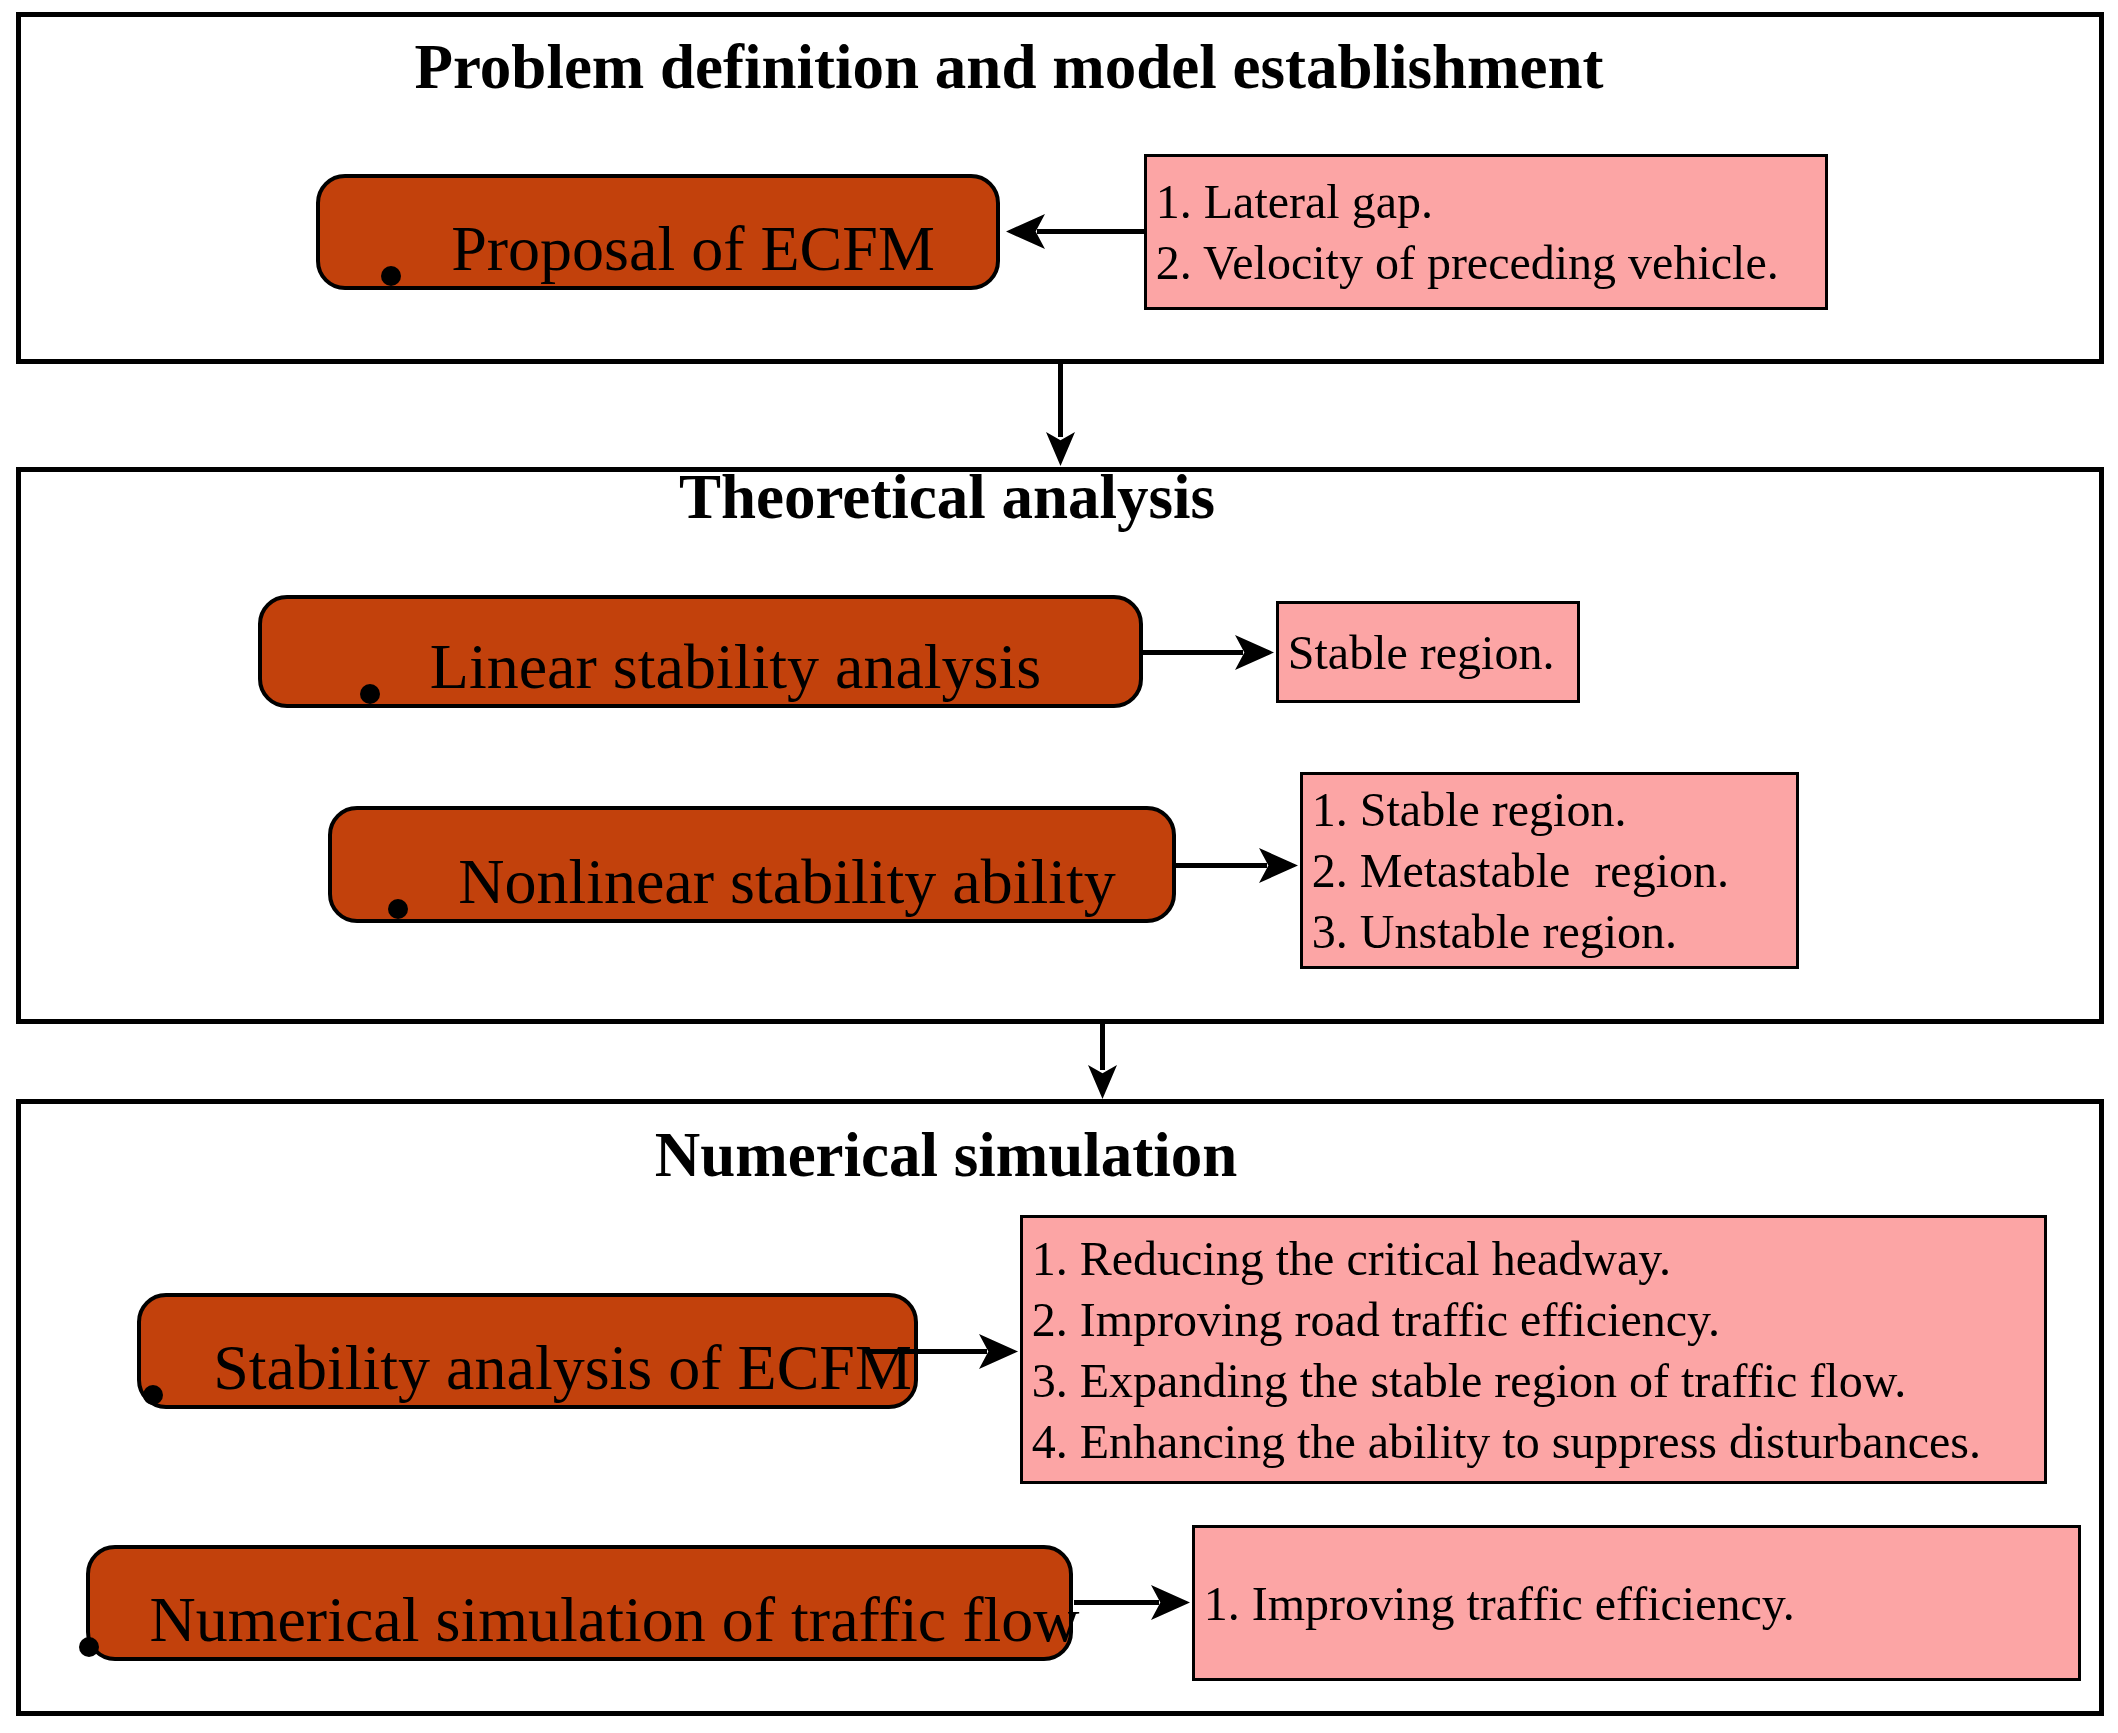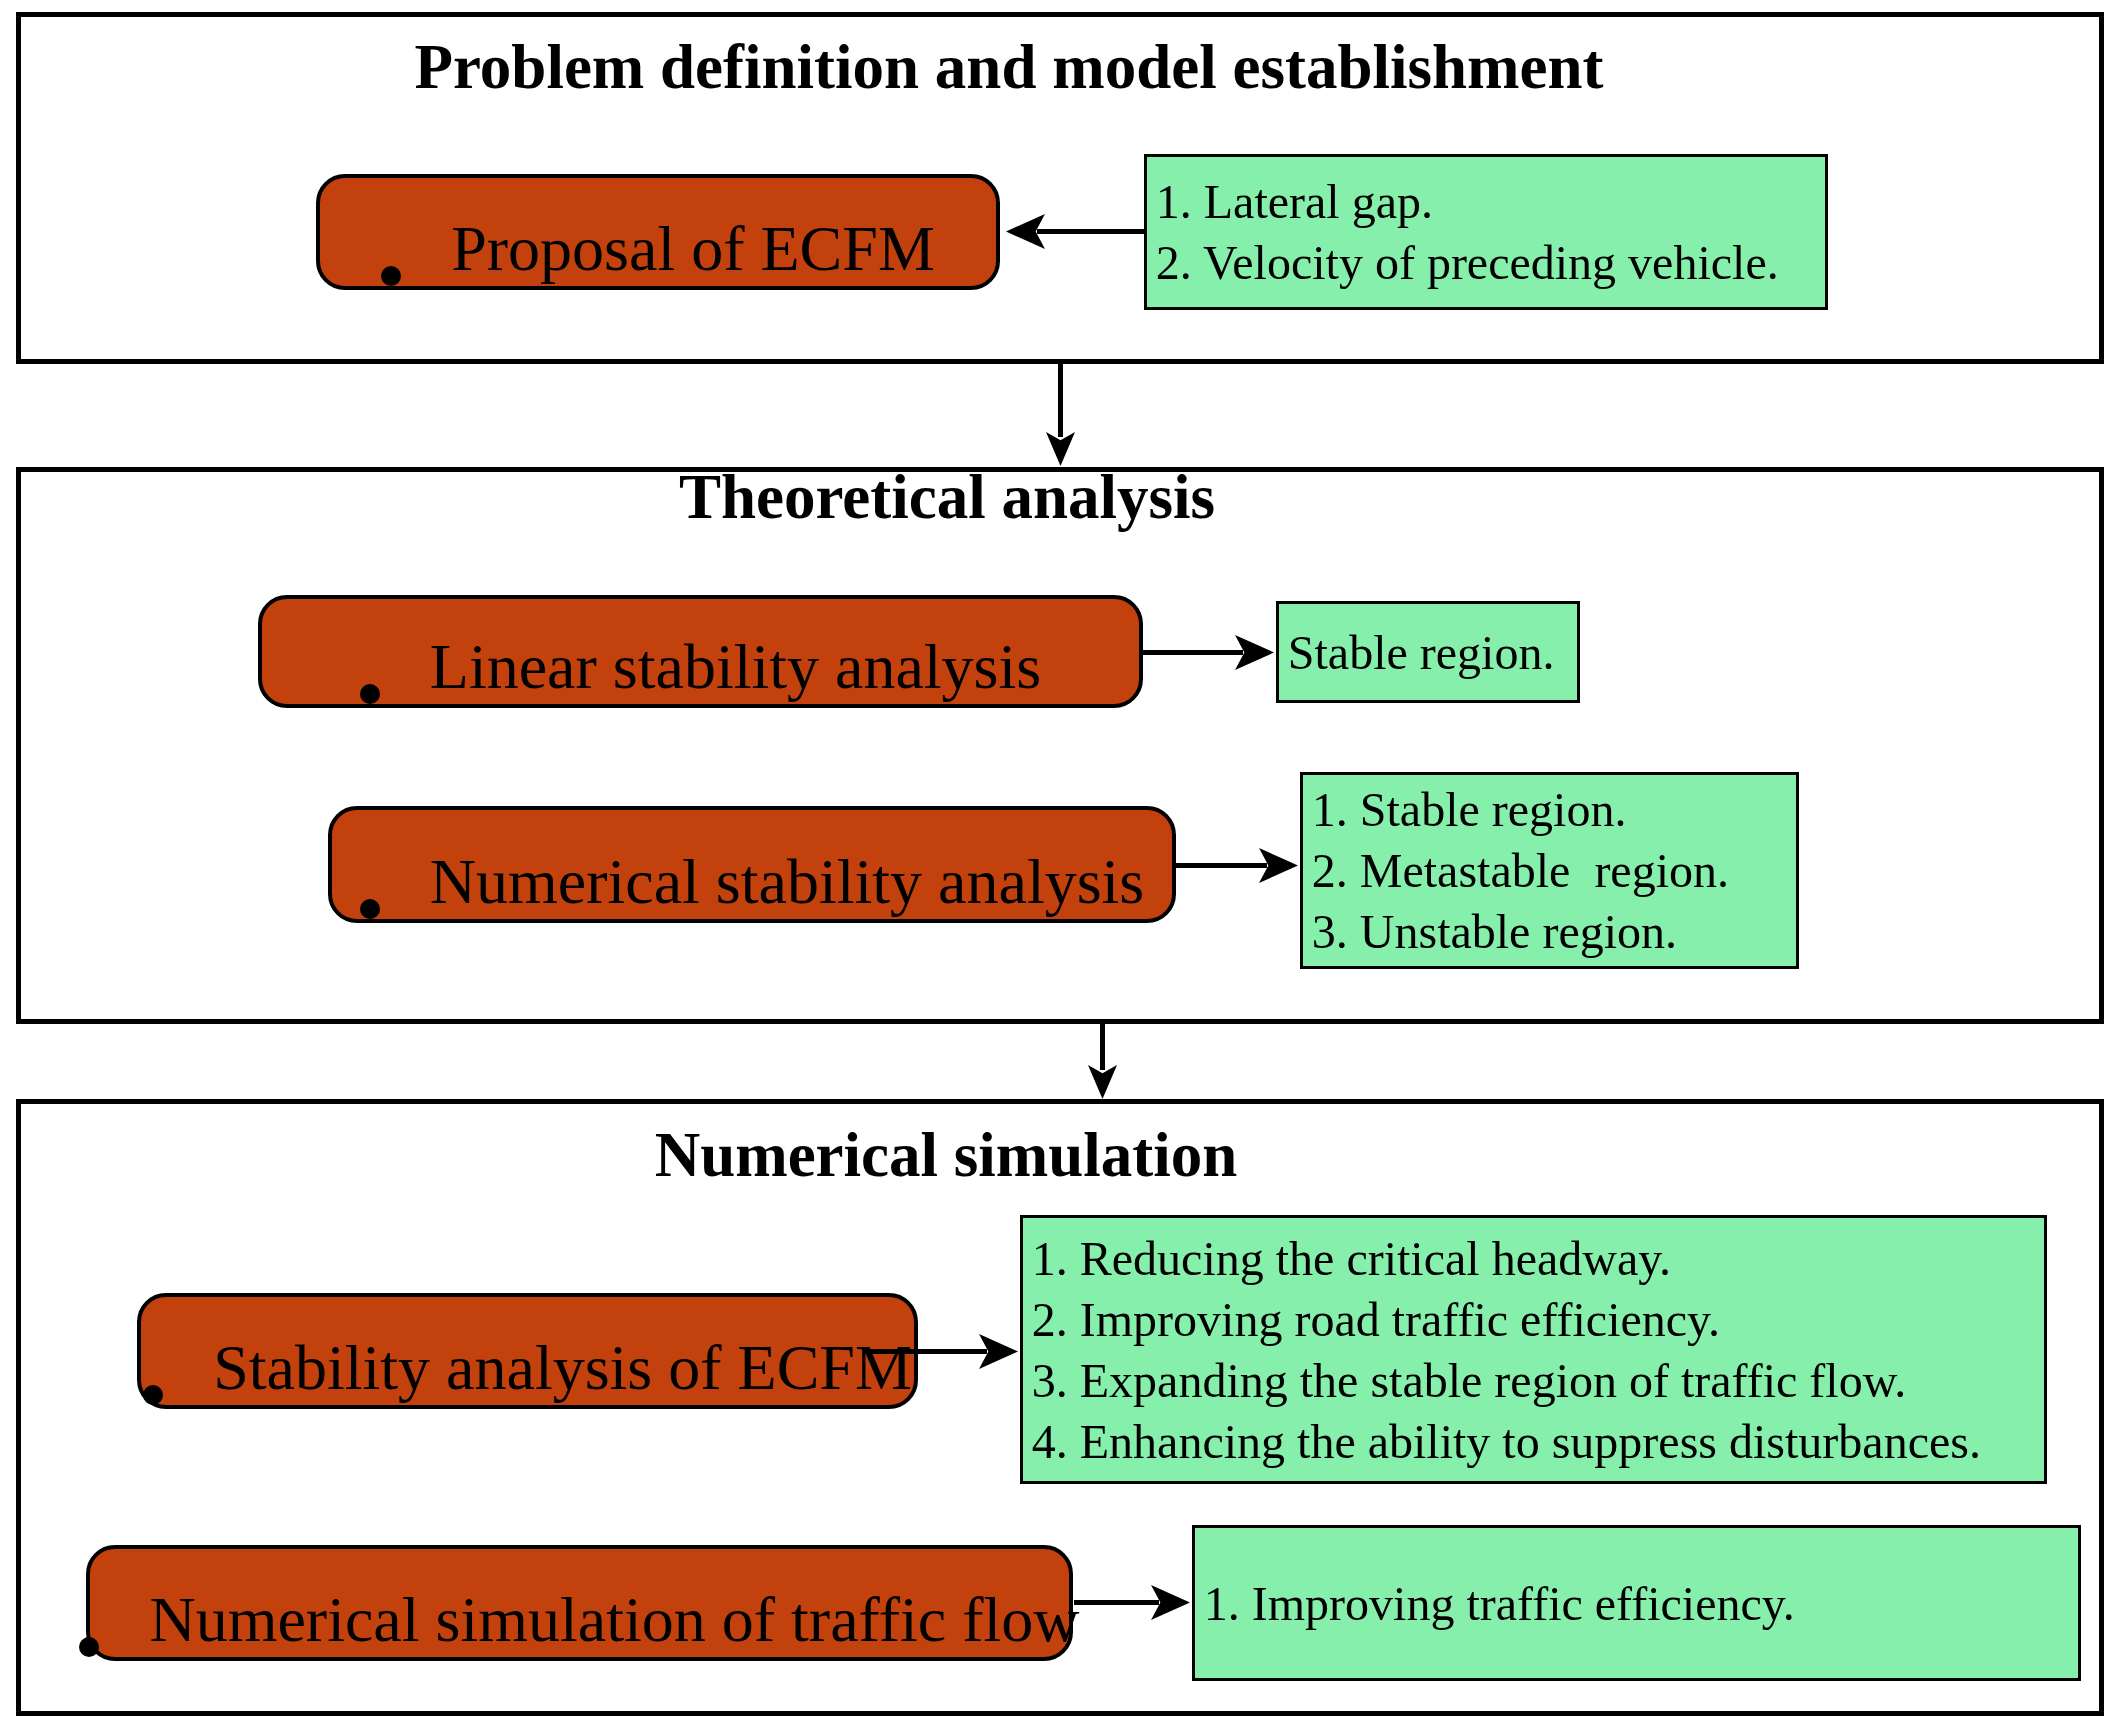--- a/index.html
+++ b/index.html
@@ -46,21 +46,21 @@
     width: 20px;
     height: 20px;
     border-radius: 50%;
     background: #000000;
     flex: none;
     margin-right: 50px;
   }
   .info-box {
     position: absolute;
     border: 3.7px solid #000000;
-    background: #86efac;
+    background: #fca5a5;
     box-sizing: border-box;
     display: flex;
     flex-direction: column;
     justify-content: center;
     padding: 0 8.8px;
     font-size: 48px;
   }
   .info-line {
     line-height: 61px;
     white-space: pre;
@@ -129,21 +129,21 @@
     <span class="shaft"></span>
     <span class="head"></span>
   </div>
 
   <div class="info-box" style="left:1276px; top:601px; width:304px; height:102px;">
     <div class="info-line">Stable region.</div>
   </div>
 
   <div class="bullet-box" style="left:328px; top:806px; width:848px; height:117px;">
     <span class="bullet"></span>
-    <span>Numerical stability analysis</span>
+    <span>Nonlinear stability ability</span>
   </div>
 
   <div class="arrow right" style="left:1176px; top:848px; width:122px; height:35px;">
     <span class="shaft"></span>
     <span class="head"></span>
   </div>
 
   <div class="info-box" style="left:1300px; top:772px; width:499px; height:197px;">
     <div class="info-line">1. Stable region.</div>
     <div class="info-line">2. Metastable  region.</div>

